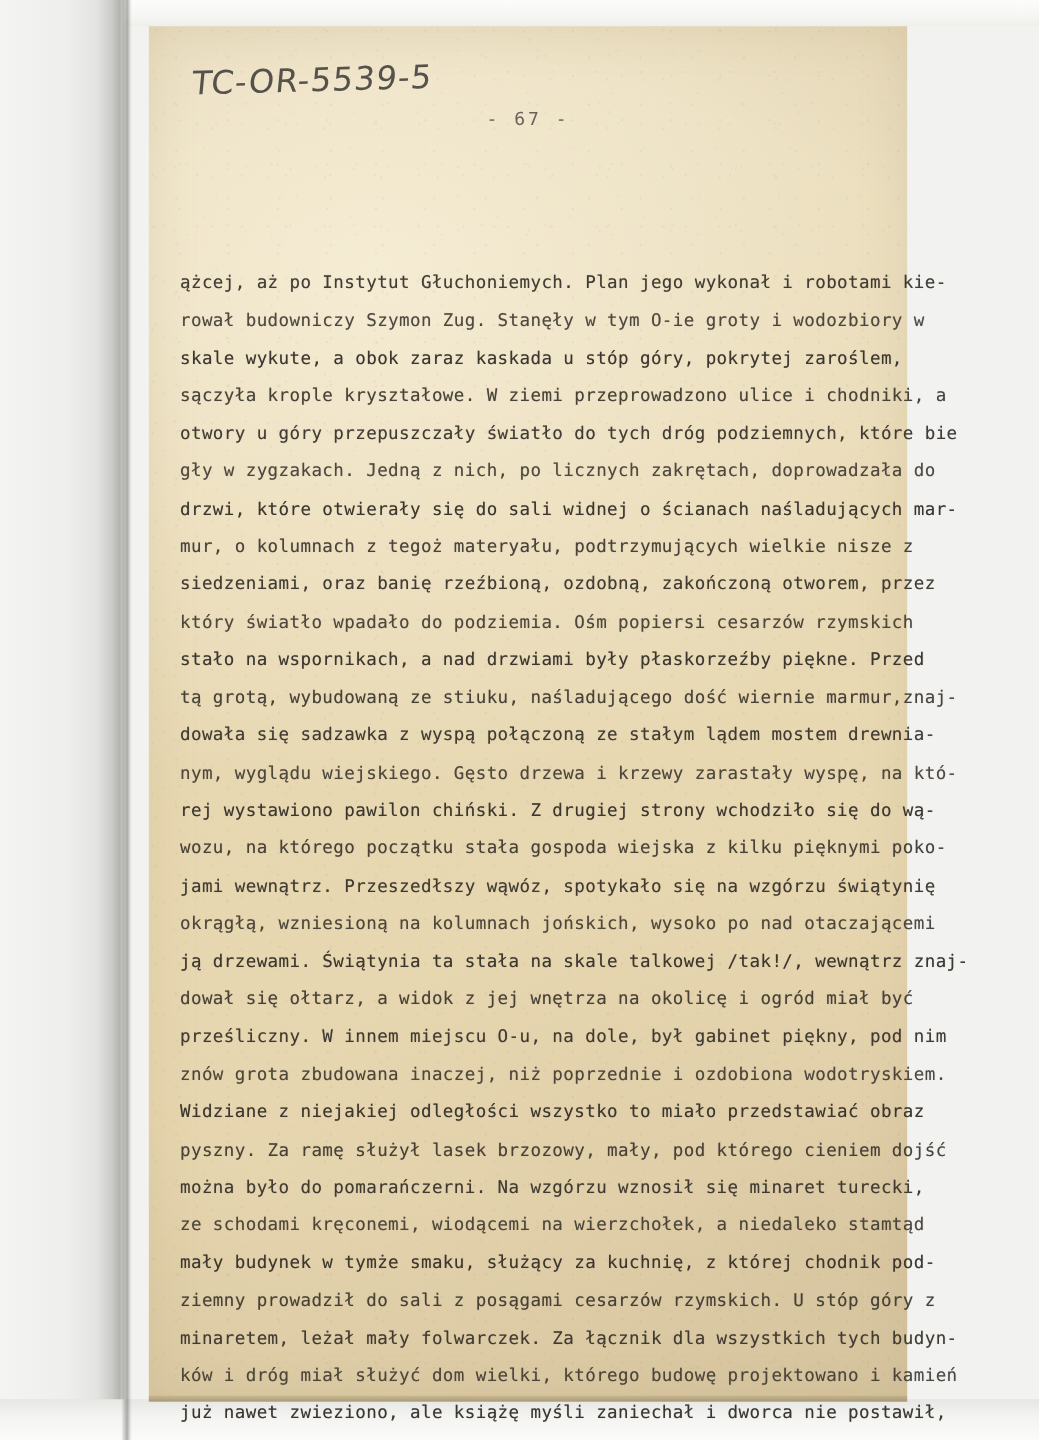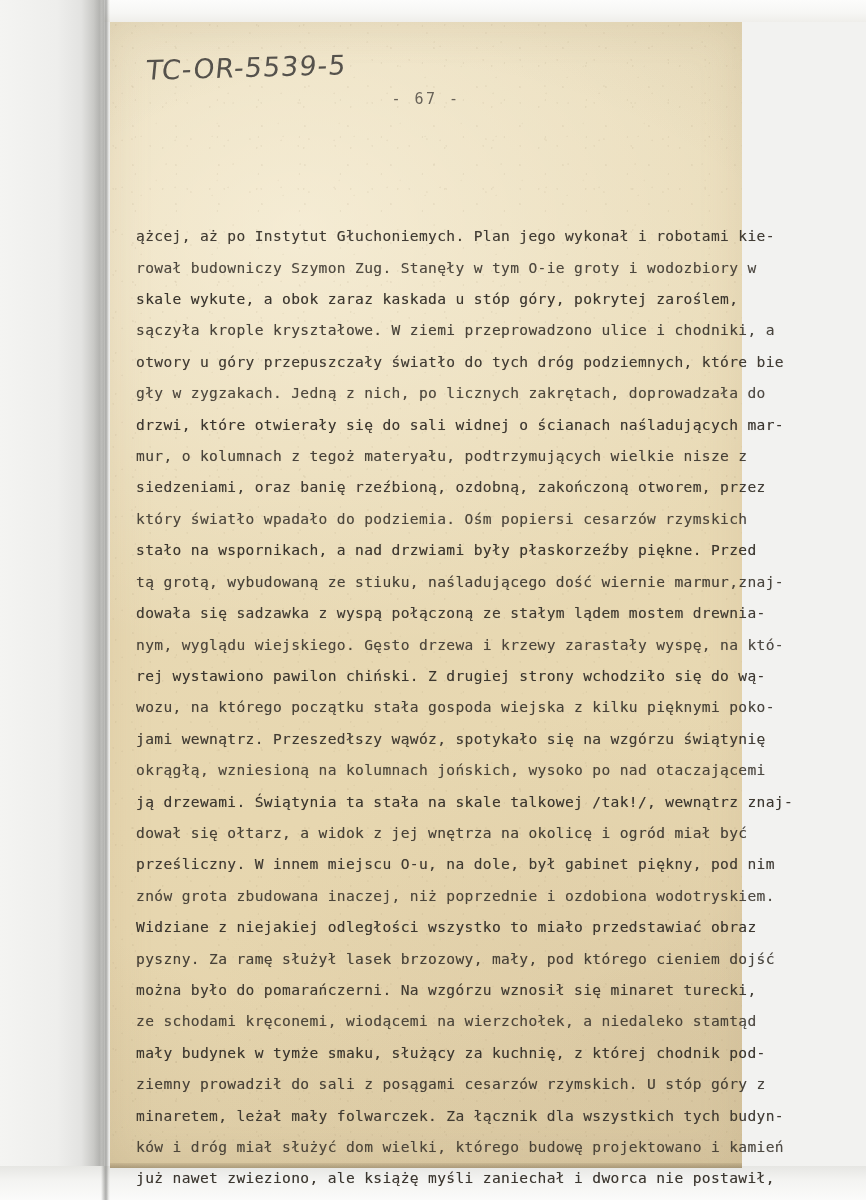--- a/index.html
+++ b/index.html
@@ -47,21 +47,21 @@
         rgba(80,80,76,0.00) 0%,
         rgba(80,80,76,0.30) 35%,
         rgba(80,80,76,0.45) 55%,
         rgba(120,120,115,0.12) 85%,
         rgba(0,0,0,0) 100%);
   }
 
   
   .sheet {
     position: absolute;
-    left: 110px;
+    left: 124px;
     top: 22px;
     width: 632px;
     height: 1146px;
     background:
       radial-gradient(ellipse 900px 700px at 30% 18%, rgba(255,250,235,0.55) 0%, rgba(255,250,235,0) 62%),
       radial-gradient(ellipse 700px 500px at 88% 88%, rgba(206,186,150,0.35) 0%, rgba(206,186,150,0) 65%),
       linear-gradient(to bottom, #e9dcbb 0%, #e8d9b4 38%, #e7d7b0 70%, #e4d3ac 100%);
     box-shadow: inset 0 0 40px rgba(180,160,120,0.22);
   }
 

